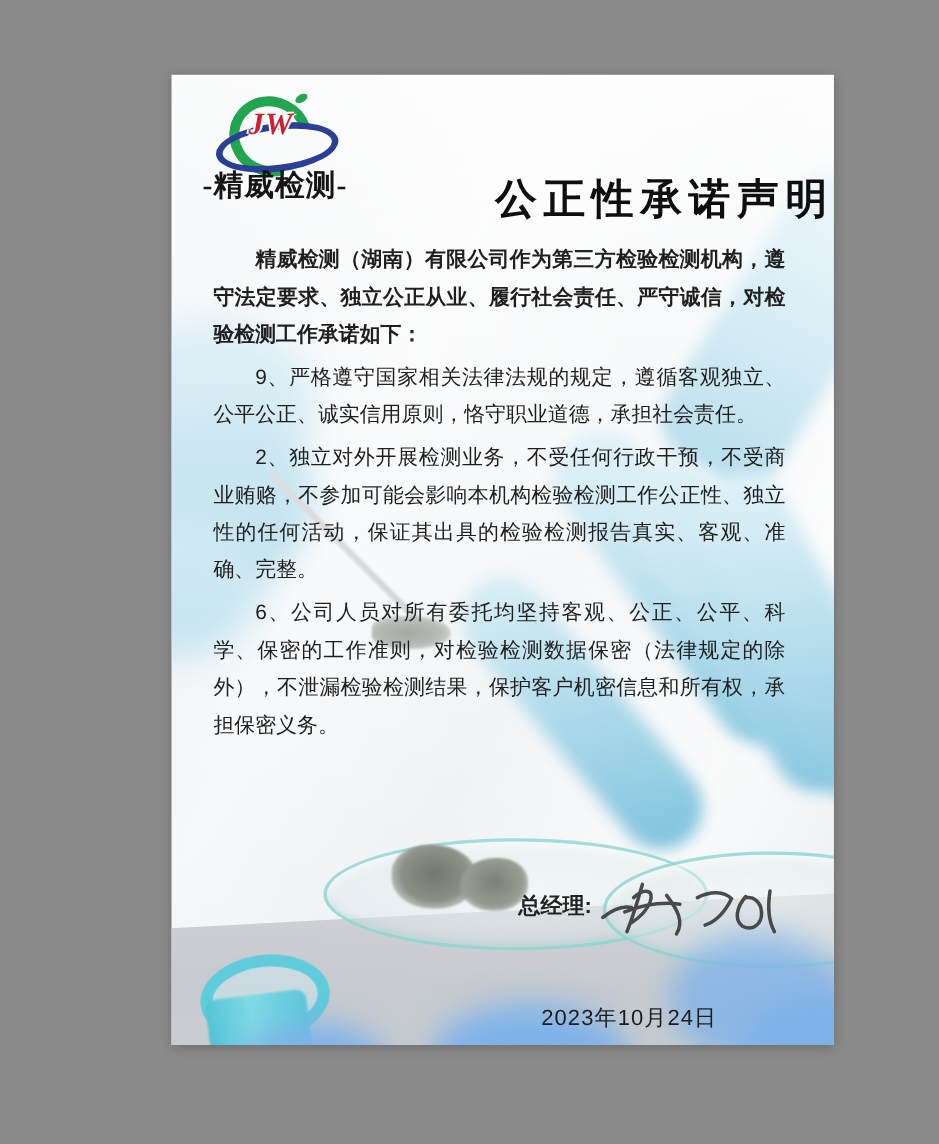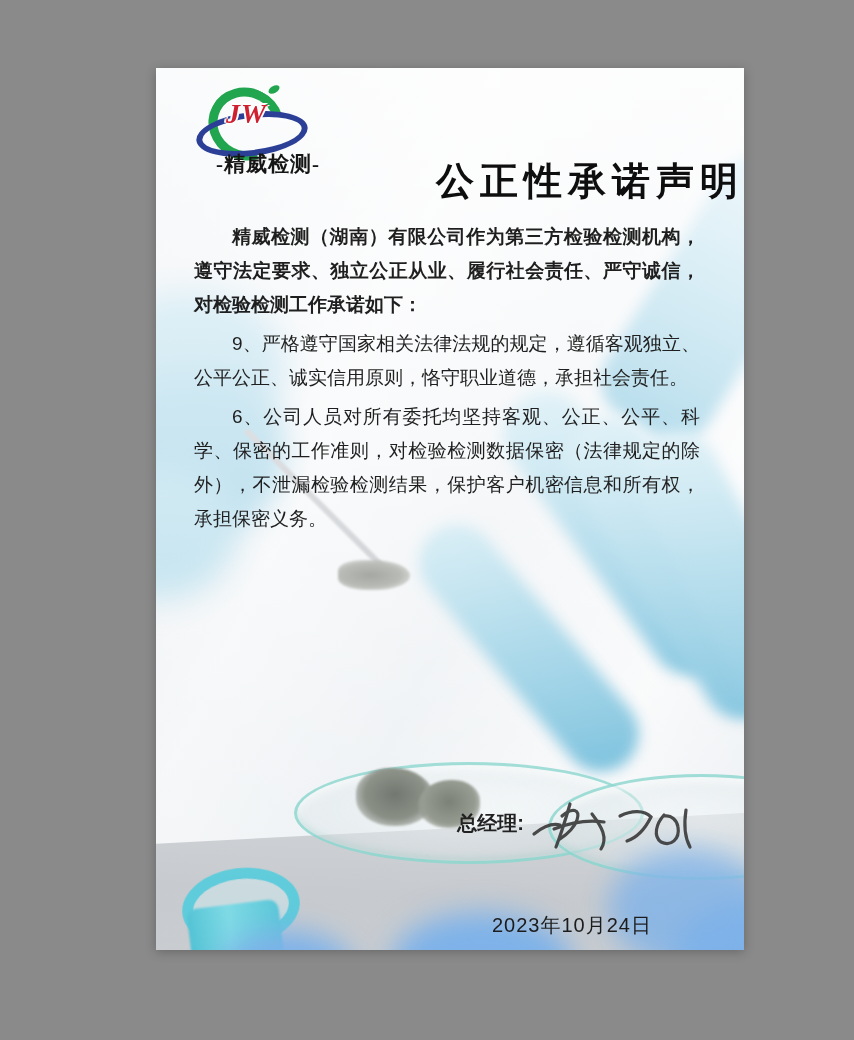--- a/index.html
+++ b/index.html
@@ -5,20 +5,21 @@
   html,body{margin:0;padding:0;}
   body{
     width:854px;height:1040px;position:relative;overflow:hidden;
     background:#8a8a8a;
     font-family:"Liberation Sans","DejaVu Sans",sans-serif;
   }
   .page{
     position:absolute;left:156px;top:68px;width:588px;height:882px;
     background:#eef0f2;overflow:hidden;
     box-shadow:0 2px 10px rgba(0,0,0,0.25);
+    padding-left:14px;
   }
   
   .bg{position:absolute;inset:0;overflow:hidden;}
   .bg-base{
     position:absolute;inset:0;
     background:
       linear-gradient(115deg, rgba(222,228,233,.9) 0%, rgba(244,246,248,.95) 34%, rgba(236,240,243,.9) 55%, rgba(248,249,250,.95) 78%, rgba(230,235,240,.9) 100%);
   }
   .blob{position:absolute;border-radius:50%;}
   .glove-left-a{left:-60px;top:220px;width:190px;height:150px;background:#9fd2e6;filter:blur(16px);}
@@ -65,22 +66,22 @@
   .logo-mark{position:absolute;left:14px;top:4px;width:104px;height:64px;}
   .logo-arc{position:absolute;left:14px;top:2px;width:58px;height:54px;border-radius:50%;
     border:9px solid #21a54e;border-right-color:transparent;transform:rotate(28deg);}
   .logo-tick{position:absolute;left:74px;top:0px;width:12px;height:7px;border-radius:50% 50% 50% 50%;
     background:#21a54e;transform:rotate(-30deg);}
   .logo-orbit{position:absolute;left:2px;top:26px;width:100px;height:32px;border-radius:50%;
     border:6px solid #2c3f97;transform:rotate(-7deg);}
   .logo-jw{position:absolute;left:32px;top:12px;font-family:"Liberation Serif","DejaVu Serif",serif;
     font-style:italic;font-weight:bold;font-size:28px;color:#ce2030;letter-spacing:1px;
     text-shadow:-2px 0 0 #fff,2px 0 0 #fff,0 -2px 0 #fff,0 2px 0 #fff;}
-  .brand-name{position:absolute;left:0px;top:68px;width:140px;text-align:right;
-    font-family:"Liberation Serif","DejaVu Serif",serif;font-weight:900;font-size:21px;color:#151515;letter-spacing:1px;}
+  .brand-name{position:absolute;left:0px;top:68px;width:140px;text-align:center;
+    font-family:"Liberation Serif","DejaVu Serif",serif;font-weight:900;font-size:27px;color:#151515;letter-spacing:1px;}
   .title{margin:88px 0 0 0;text-align:right;
     font-family:"Liberation Serif","DejaVu Serif",serif;font-weight:900;font-size:38px;
     letter-spacing:6px;color:#0e0e0e;}
   .body-text{position:absolute;left:38px;right:44px;top:152px;
     font-size:19px;line-height:34px;text-align:justify;}
   .body-text p{margin:0 0 5px 0;text-indent:2em;}
   .intro{font-weight:bold;}
   .sig-row{position:absolute;right:46px;top:726px;display:flex;align-items:center;}
   .sig-label{font-size:20px;font-weight:bold;color:#222;}
   .sig-svg{margin-left:6px;}
@@ -127,20 +128,21 @@
         <div class="logo-jw">JW</div>
       </div>
       <div class="brand-name">-精威检测-</div>
     </div>
 
     <h1 class="title">公正性承诺声明</h1>
 
     <div class="body-text">
       <p class="intro">精威检测（湖南）有限公司作为第三方检验检测机构，遵守法定要求、独立公正从业、履行社会责任、严守诚信，对检验检测工作承诺如下：</p>
       <p>9、严格遵守国家相关法律法规的规定，遵循客观独立、公平公正、诚实信用原则，恪守职业道德，承担社会责任。</p>
+      <p>2、独立对外开展检测业务，不受任何行政干预，不受商业贿赂，不参加可能会影响本机构检验检测工作公正性、独立性的任何活动，保证其出具的检验检测报告真实、客观、准确、完整。</p>
       <p>6、公司人员对所有委托均坚持客观、公正、公平、科学、保密的工作准则，对检验检测数据保密（法律规定的除外），不泄漏检验检测结果，保护客户机密信息和所有权，承担保密义务。</p>
     </div>
 
     <div class="sig-row">
       <span class="sig-label">总经理:</span>
       <svg class="sig-svg" width="168" height="58" viewBox="0 0 168 58">
         <g fill="none" stroke="#3c3c3c" stroke-width="3.2" stroke-linecap="round" opacity="0.92">
           <path d="M4,40 C14,32 22,29 30,31"></path>
           <path d="M40,10 C36,24 31,40 26,53"></path>
           <path d="M32,22 C42,13 51,15 47,26 C44,34 36,41 30,45"></path>

